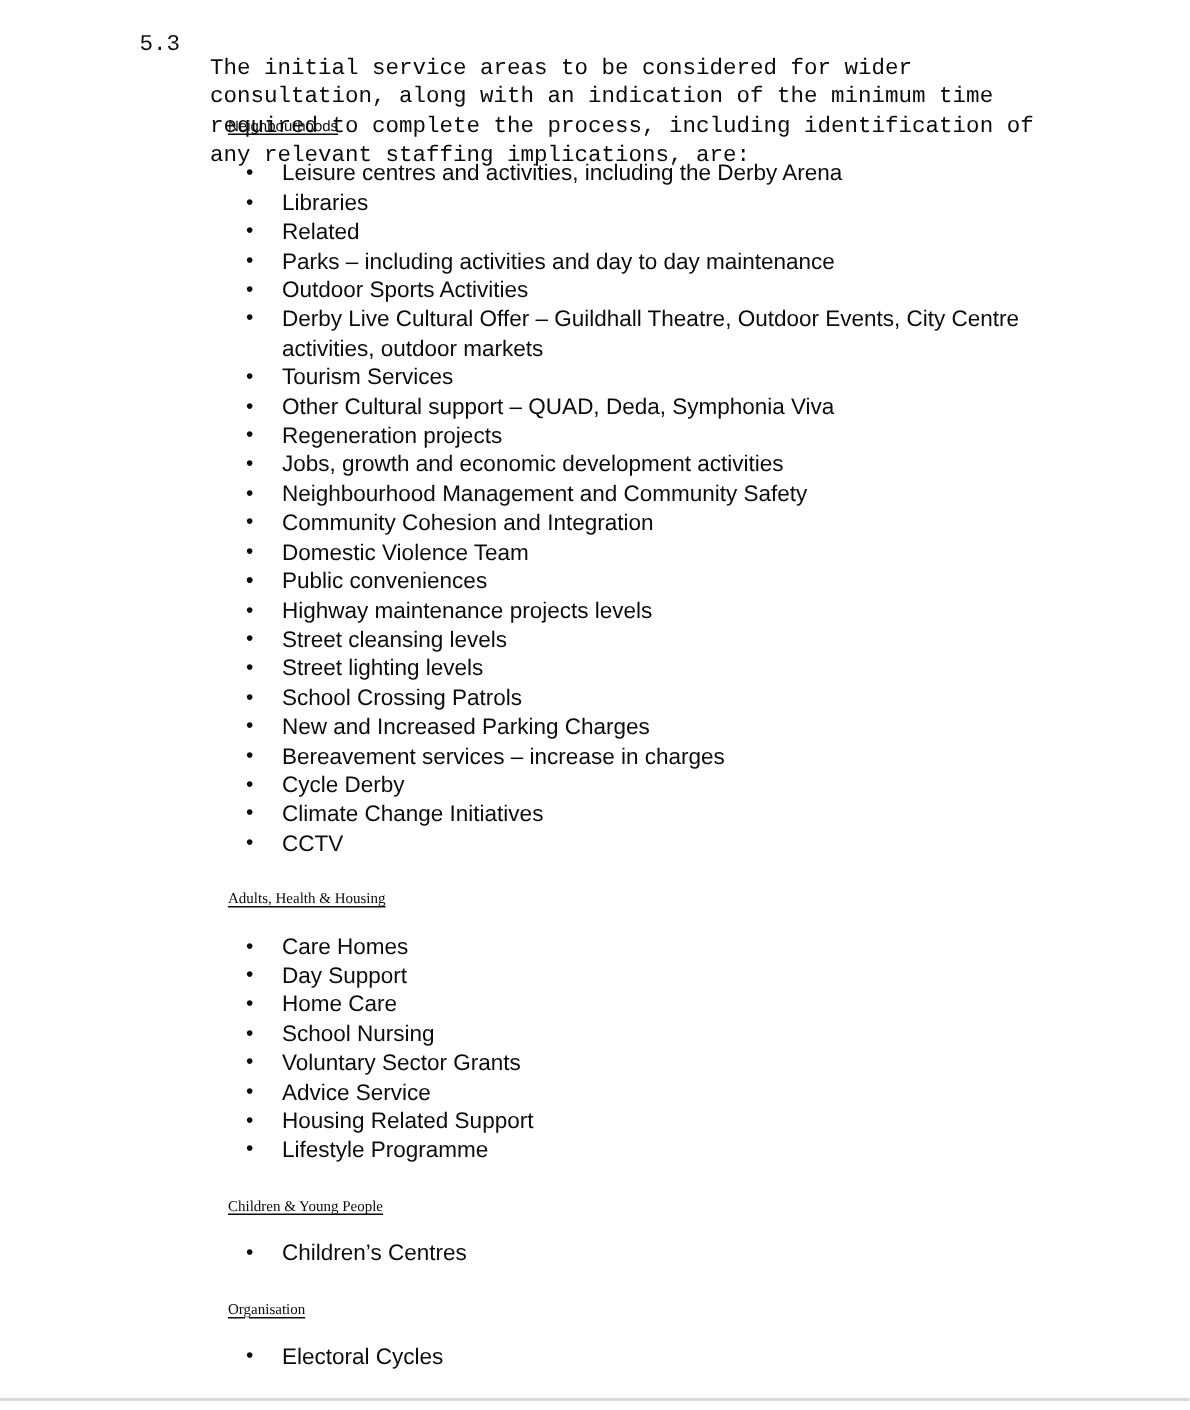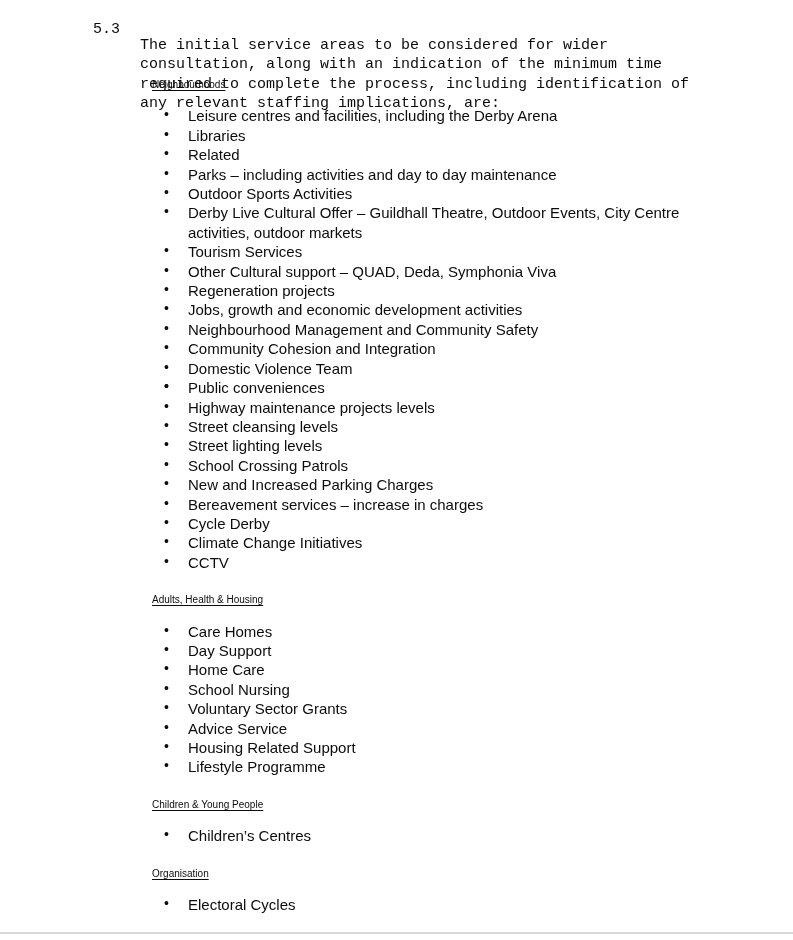--- a/index.html
+++ b/index.html
@@ -54,20 +54,21 @@
     font-size: 10px;
     font-weight: normal;
     text-decoration: underline;
     text-underline-offset: 2px;
   }
   .groups > .group:first-child .group-heading {
     margin-top: 0;
   }
   .group + .group .group-heading {
     margin-top: 18px;
+    font-family: Liberation Serif, serif;
   }
   ul.items {
     list-style: none;
     margin: 0;
     padding: 0;
   }
   ul.items li {
     position: relative;
     padding-left: 48px;
     width: 528px;
@@ -95,21 +96,21 @@
 
   <div class="clause">
     <span class="clause-num">5.3</span>
     <p class="intro">The initial service areas to be considered for wider consultation, along with an indication of the minimum time required to complete the process, including identification of any relevant staffing implications, are:</p>
   </div>
 
   <div class="groups" id="groups">
       <div class="group">
         <h3 class="group-heading">Neighbourhoods</h3>
         <ul class="items">
-          <li><span class="bullet">•</span><span>Leisure centres and facilities, including the Derby Arena</span></li>
+          <li><span class="bullet">•</span><span>Leisure centres and activities, including the Derby Arena</span></li>
           <li><span class="bullet">•</span><span>Libraries</span></li>
           <li><span class="bullet">•</span><span>Related</span></li>
           <li><span class="bullet">•</span><span>Parks – including activities and day to day maintenance</span></li>
           <li><span class="bullet">•</span><span>Outdoor Sports Activities</span></li>
           <li><span class="bullet">•</span><span>Derby Live Cultural Offer – Guildhall Theatre, Outdoor Events, City Centre activities, outdoor markets</span></li>
           <li><span class="bullet">•</span><span>Tourism Services</span></li>
           <li><span class="bullet">•</span><span>Other Cultural support – QUAD, Deda, Symphonia Viva</span></li>
           <li><span class="bullet">•</span><span>Regeneration projects</span></li>
           <li><span class="bullet">•</span><span>Jobs, growth and economic development activities</span></li>
           <li><span class="bullet">•</span><span>Neighbourhood Management and Community Safety</span></li>

